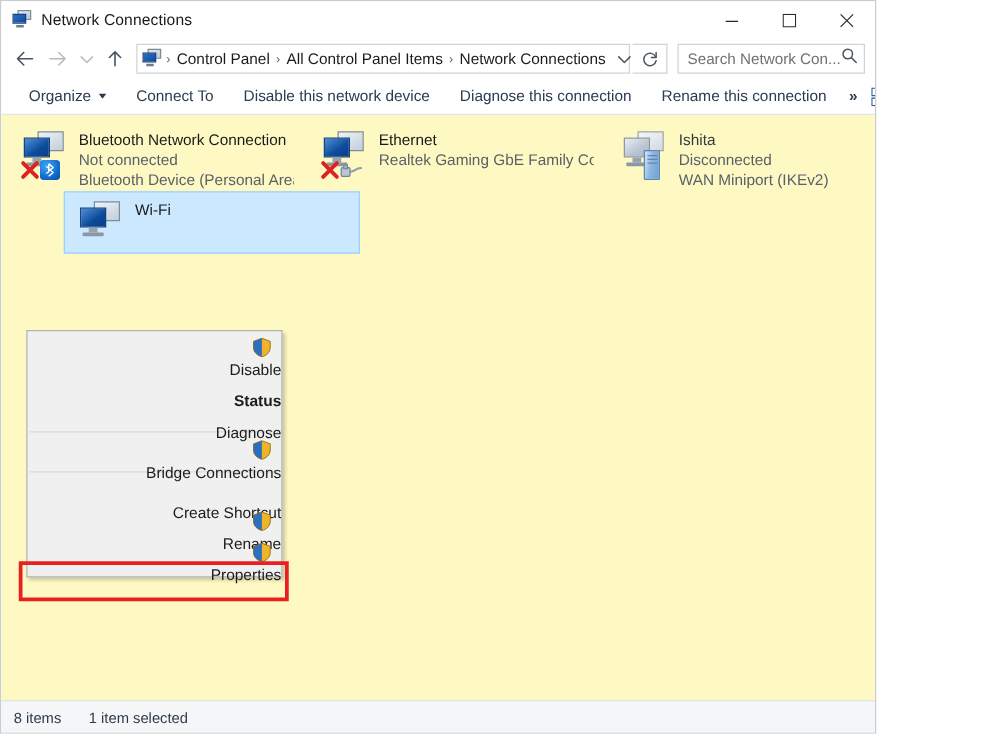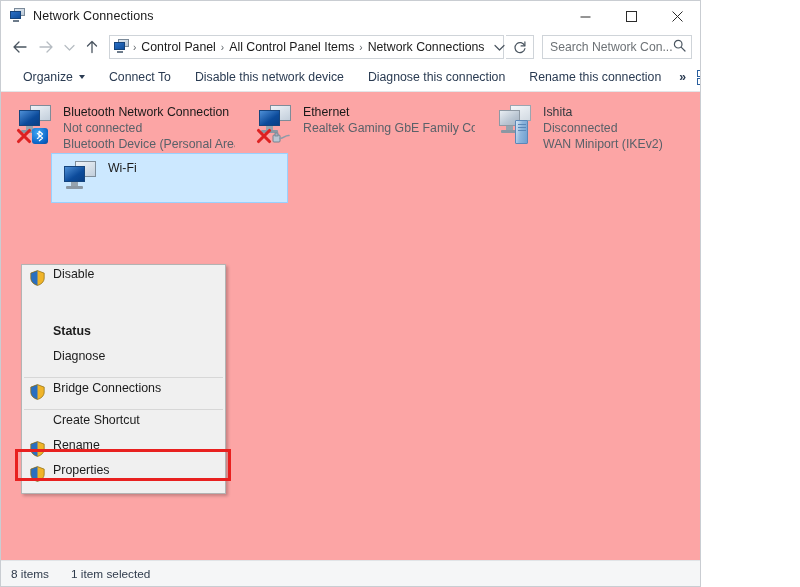--- a/index.html
+++ b/index.html
@@ -176,21 +176,21 @@
     border-left: 3.5px solid transparent;
     border-right: 3.5px solid transparent;
     border-top: 4px solid #2a3b52;
     margin-left: 1px; margin-right: 6px;
   }
 
   
   #content {
     position: relative;
     height: 472px;
-    background: #fca5a5;
+    background: #fef9c3;
     padding: 6px 0 0 0;
   }
   #itemgrid {
     display: block;
     position: relative;
     height: 120px;
   }
   .conn {
     position: absolute;
     height: 52px;
@@ -296,27 +296,28 @@
     width: 205px;
     background: #f0f0f0;
     border: 1px solid #b3b3b3;
     box-shadow: 2px 2px 3px rgba(0,0,0,0.22);
     padding: 2px 0 2px 0;
     z-index: 20;
   }
   .mi {
     height: 25px;
     display: flex;
-    align-items: flex-start;
+    align-items: flex-end;
     padding-left: 4px;
     font-size: 12.4px;
     color: #1c1c1c;
     white-space: nowrap;
-  }
-  .mi.bold { font-weight: bold; margin-top: 32px; }
+    flex-direction: column;
+  }
+  .mi.bold { font-weight: bold; }
   .mi.disabled { color: #a0a0a0; }
   .mi .micon {
     width: 22px; height: 22px;
     flex: none;
     display: flex; align-items: center; justify-content: center;
     margin-right: 5px;
   }
   .mi .milabel { padding-left: 0px; }
   .misep {
     height: 1px;

